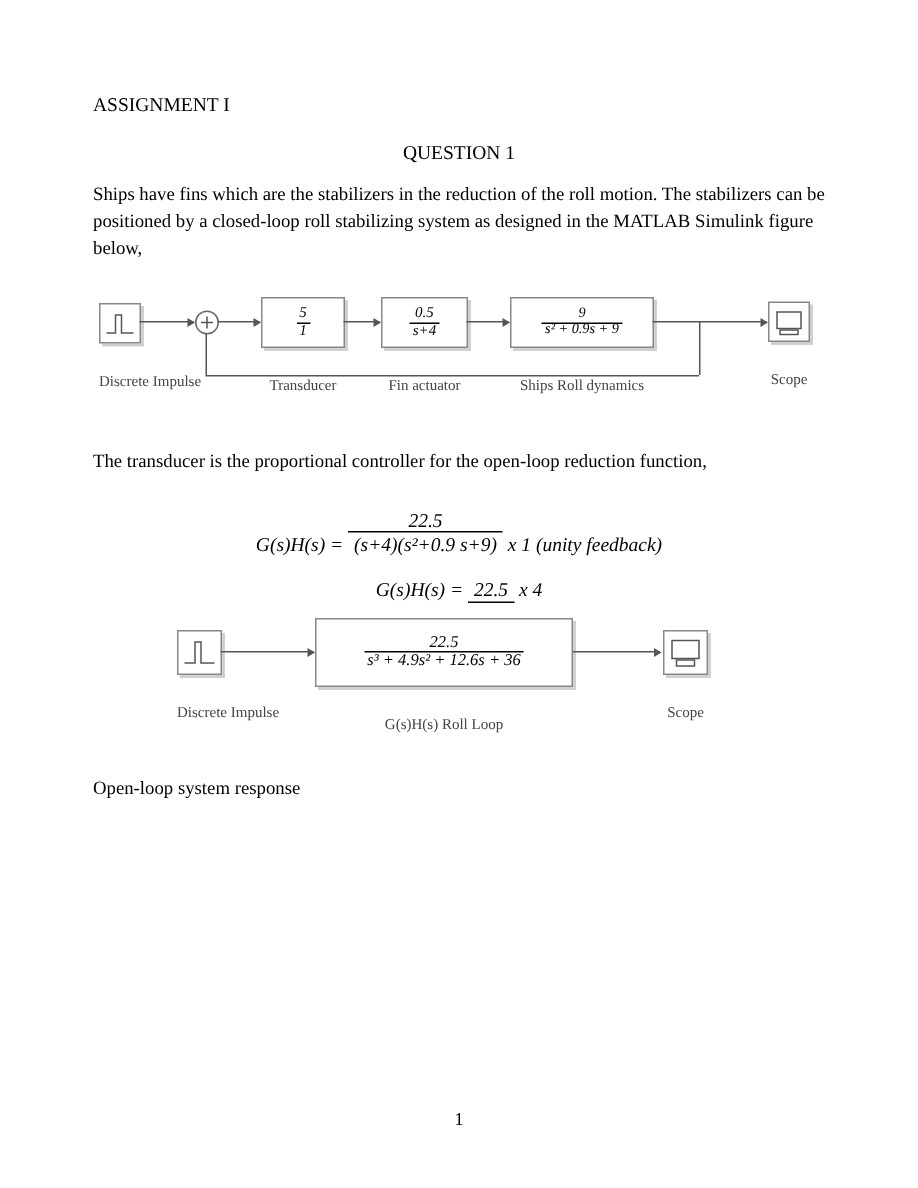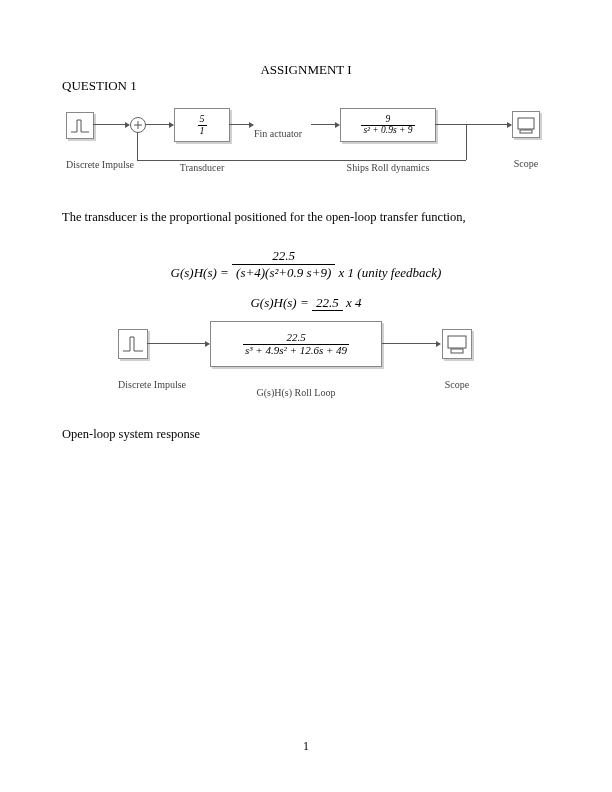--- a/index.html
+++ b/index.html
@@ -11,27 +11,29 @@
     font-size: 12.5px;
     color: #000;
     background: #fff;
     position: relative;
     box-sizing: border-box;
   }
   .page {
     padding: 62px 62px 40px 62px;
   }
   .title {
-    text-align: center;
+    text-align: left;
     font-size: 13px;
+    margin-bottom: 16px;
     font-family: Liberation Serif, serif;
   }
   .section-head {
     font-size: 13px;
     margin-bottom: 10px;
+    text-align: center;
   }
   .para {
     font-size: 12.5px;
     line-height: 1.45;
     margin-bottom: 20px;
   }
   
   .diagram1 {
     position: relative;
     width: 480px;
@@ -149,20 +151,21 @@
     font-size: 12px;
   }
   .impulse-box svg, .scope-box svg { display: block; }
 </style>
 </head>
 <body>
 
 <div class="page">
   <div class="title">ASSIGNMENT I</div>
   <div class="section-head">QUESTION 1</div>
+  <div class="para">Ships have fins which are the stabilizers in the reduction of the roll motion. The stabilizers can be positioned by a closed-loop roll stabilizing system as designed in the MATLAB Simulink figure below,</div>
 
   <div class="diagram1">
 
     <div class="blk" style="left:0; top:8px;">
       <div class="box impulse-box" style="width:26px;height:25px;">
         <svg width="22" height="20">
           <path d="M2 16 L8 16 L8 4 L12 4 L12 16 L20 16" stroke="#555" fill="none" stroke-width="1"></path>
         </svg>
       </div>
       <div class="label-under">Discrete Impulse</div>
@@ -182,20 +185,26 @@
         <span class="frac" style="font-size:10px;">
           <span class="num">5</span>
           <span class="den">1</span>
         </span>
       </div>
       <div class="label-under">Transducer</div>
     </div>
     <div class="arrow-line" style="left:163px; top:20px; width:24px;"></div>
 
     <div class="blk" style="left:188px; top:4px;">
+      <div class="box" style="width:56px;height:32px;">
+        <span class="frac" style="font-size:10px;">
+          <span class="num">0.5</span>
+          <span class="den">s+4</span>
+        </span>
+      </div>
       <div class="label-under">Fin actuator</div>
     </div>
     <div class="arrow-line" style="left:245px; top:20px; width:28px;"></div>
 
     <div class="blk" style="left:274px; top:4px;">
       <div class="box" style="width:94px;height:32px;">
         <span class="frac" style="font-size:9.5px;">
           <span class="num">9</span>
           <span class="den">s² + 0.9s + 9</span>
         </span>
@@ -212,21 +221,21 @@
         </svg>
       </div>
       <div class="label-under">Scope</div>
     </div>
 
     <div class="vline" style="left:400px; top:20px; height:36px;"></div>
     <div class="hline" style="left:71px; top:56px; width:329px;"></div>
     <div class="vline" style="left:71px; top:28px; height:28px;"></div>
   </div>
 
-  <div class="para" style="margin-bottom:0">The transducer is the proportional positioned for the open-loop transfer function,</div>
+  <div class="para" style="margin-bottom:0">The transducer is the proportional controller for the open-loop reduction function,</div>
 
   <div class="eqwrap">
     <div class="eq">
       <span>G(s)H(s) =</span>
       <span class="frac">
         <span class="num">22.5</span>
         <span class="den">(s+4)(s²+0.9 s+9)</span>
       </span>
       <span> x 1 (unity feedback)</span>
     </div>
@@ -248,21 +257,21 @@
           <path d="M2 18 L9 18 L9 4 L13 4 L13 18 L22 18" stroke="#555" fill="none" stroke-width="1"></path>
         </svg>
       </div>
       <div class="label-under">Discrete Impulse</div>
     </div>
     <div class="arrow-line" style="left:29px; top:24px; width:62px;"></div>
     <div class="blk" style="left:92px; top:2px;">
       <div class="tf-box" style="width:170px;height:44px;">
         <span class="frac" style="font-size:11px;">
           <span class="num">22.5</span>
-          <span class="den">s³ + 4.9s² + 12.6s + 49</span>
+          <span class="den">s³ + 4.9s² + 12.6s + 36</span>
         </span>
       </div>
       <div class="label-under">G(s)H(s) Roll Loop</div>
     </div>
     <div class="arrow-line" style="left:264px; top:24px; width:58px;"></div>
     <div class="blk" style="left:324px; top:10px;">
       <div class="box scope-box" style="width:28px;height:28px;">
         <svg width="24" height="22">
           <rect x="3" y="3" width="18" height="12" fill="none" stroke="#555"></rect>
           <rect x="6" y="16" width="12" height="4" fill="none" stroke="#555"></rect>

